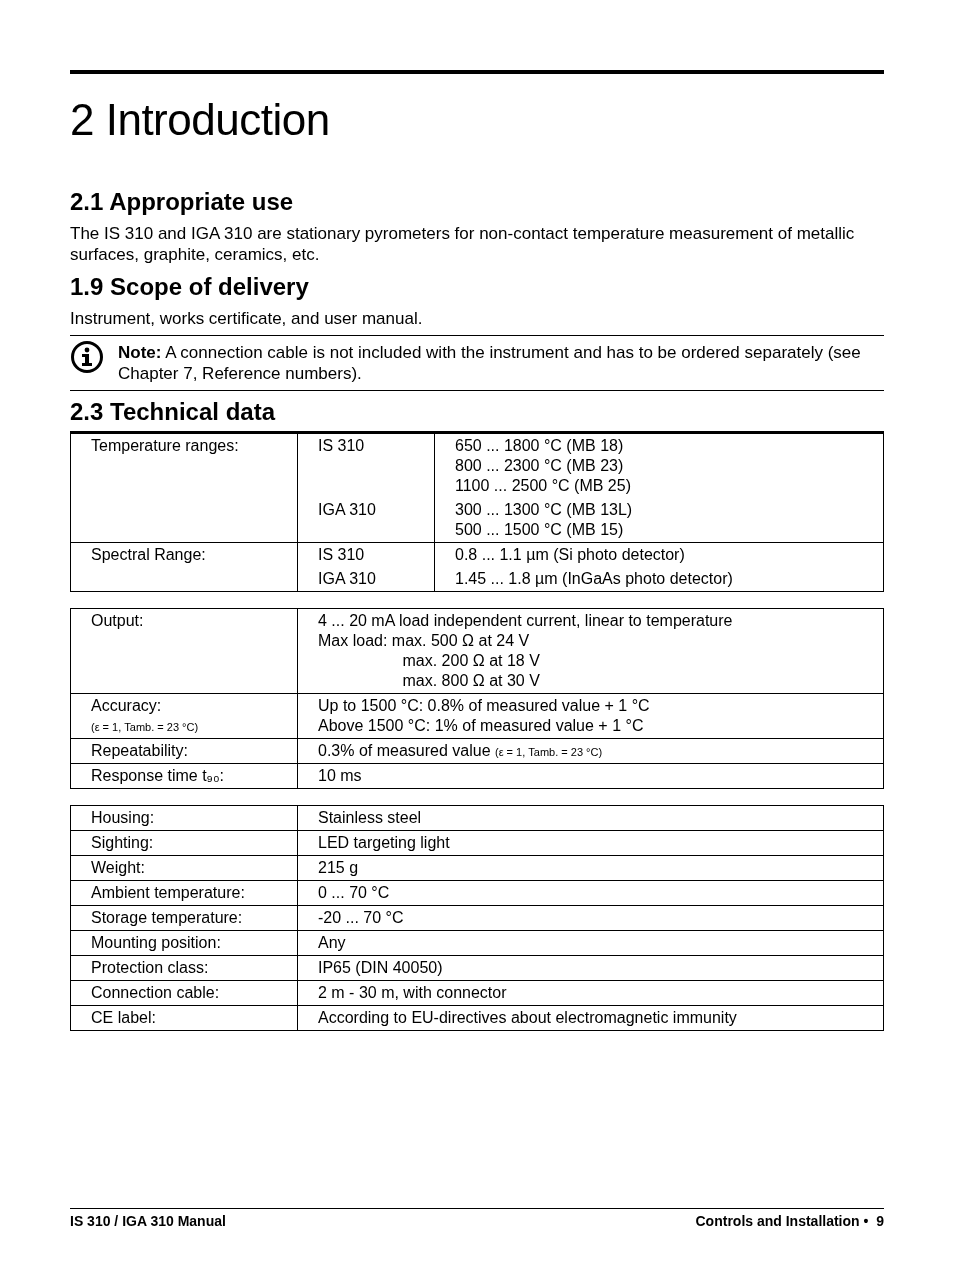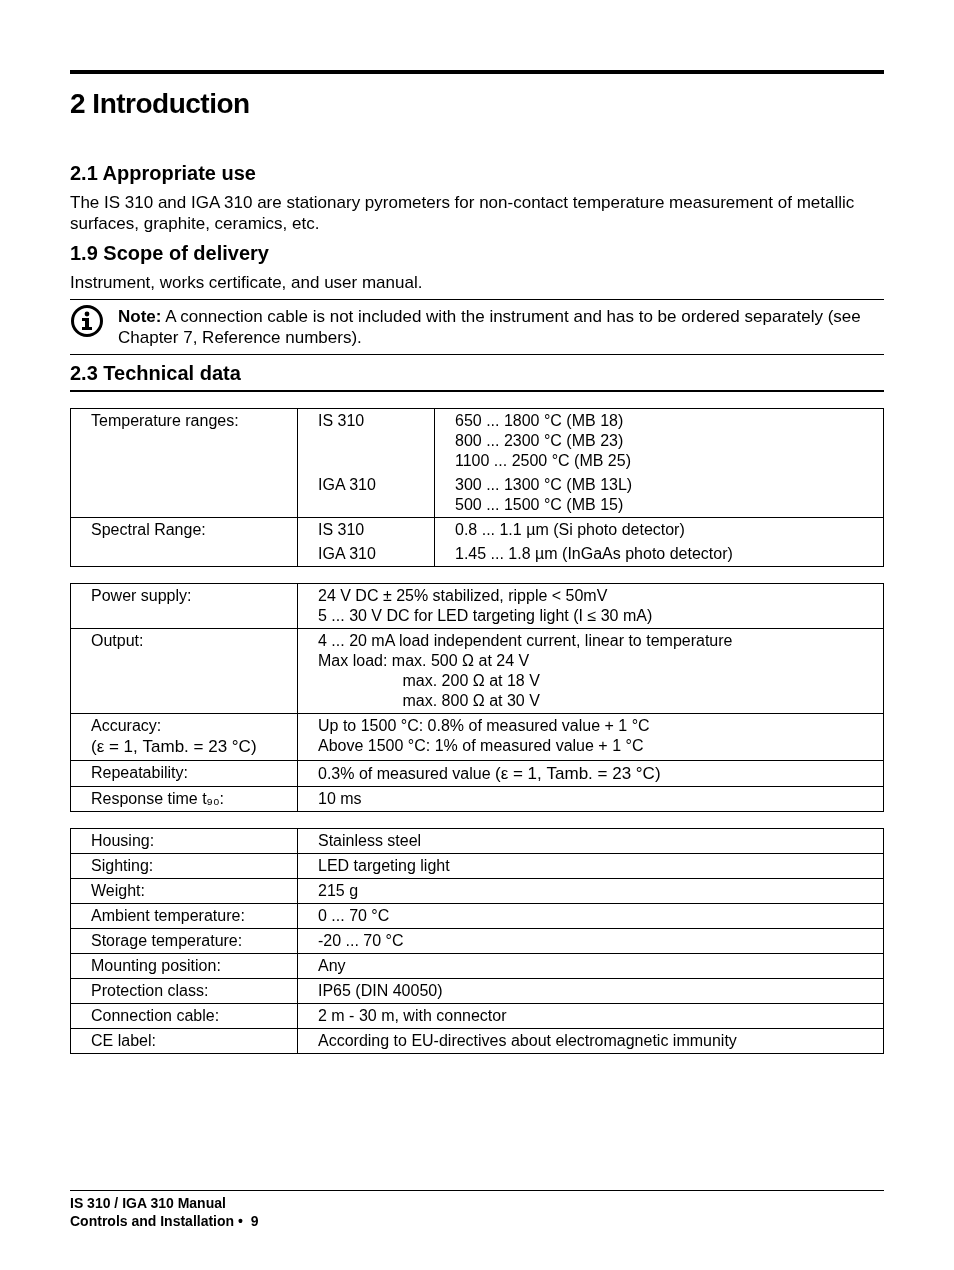--- a/index.html
+++ b/index.html
@@ -16,34 +16,34 @@
     padding: 70px 70px 0 70px;
     font-family: "Segoe UI", "Arial", sans-serif;
     color: #000;
     line-height: 1.25;
   }
   .rule {
     border-top: 4px solid #000;
     margin-bottom: 12px;
   }
   h1 {
-    font-size: 28px;
-    font-weight: 700;
-    margin: 12px 0 40px 0;
+    font-size: 44px;
+    font-weight: 400;
+    margin: 18px 0 40px 0;
     letter-spacing: -0.5px;
   }
   h2 {
-    font-size: 20px;
+    font-size: 24px;
     font-weight: 800;
     margin: 0 0 6px 0;
   }
   h2.sec3 {
     border-bottom: 2px solid #000;
     padding-bottom: 4px;
-    margin-bottom: 16px;
+    margin-bottom: 0;
   }
   p.body {
     font-size: 17px;
     margin: 0 0 6px 0;
   }
   .note-row {
     display: flex;
     align-items: flex-start;
     gap: 14px;
     border: 1.5px solid #000;
@@ -63,35 +63,34 @@
   }
   table.data td {
     border: 1.5px solid #000;
     padding: 2px 6px 2px 20px;
     vertical-align: top;
   }
   .col-label { width: 200px; }
   .col-sub   { width: 110px; }
   .noborder-bottom { border-bottom: none !important; }
   .noborder-top    { border-top: none !important; }
-  .sub { font-size: 17px; }
+  .sub { font-size: 11px; }
 
   .group-gap { height: 16px; }
 
   .footer {
     position: absolute;
     left: 70px; right: 70px;
     bottom: 40px;
     border-top: 1.5px solid #000;
     padding-top: 4px;
     display: flex;
     justify-content: space-between;
     font-size: 14px;
     font-weight: 700;
-    flex-direction: column;
   }
   .footer .right .pg { font-weight: 800; }
 </style>
 </head>
 <body>
 
 <div class="page">
   <div class="rule"></div>
   <h1>2  Introduction</h1>
 
@@ -145,27 +144,20 @@
       <td class="col-sub noborder-top">IGA 310</td>
       <td class="noborder-top">1.45 ... 1.8 µm (InGaAs photo detector)</td>
     </tr>
   </tbody>
     </table>
 
   <div class="group-gap"></div>
 
   <table class="data">
     <tbody>
-        <tr>
-      <td class="col-label">Power supply:</td>
-      <td>
-        <span>24 V DC ± 25% stabilized, ripple &lt; 50mV</span><br>
-        <span>5 ... 30 V DC for LED targeting light (I ≤ 30 mA)</span>
-      </td>
-    </tr>
     <tr>
       <td class="col-label">Output:</td>
       <td>
         <span>4 ... 20 mA load independent current, linear to temperature</span><br>
         <span>Max load:    max. 500 Ω at 24 V</span><br>
         <span>&nbsp;&nbsp;&nbsp;&nbsp;&nbsp;&nbsp;&nbsp;&nbsp;&nbsp;&nbsp;&nbsp;&nbsp;&nbsp;&nbsp;&nbsp;&nbsp;&nbsp;&nbsp;&nbsp;max. 200 Ω at 18 V</span><br>
         <span>&nbsp;&nbsp;&nbsp;&nbsp;&nbsp;&nbsp;&nbsp;&nbsp;&nbsp;&nbsp;&nbsp;&nbsp;&nbsp;&nbsp;&nbsp;&nbsp;&nbsp;&nbsp;&nbsp;max. 800 Ω at 30 V</span>
       </td>
     </tr>
     <tr>

